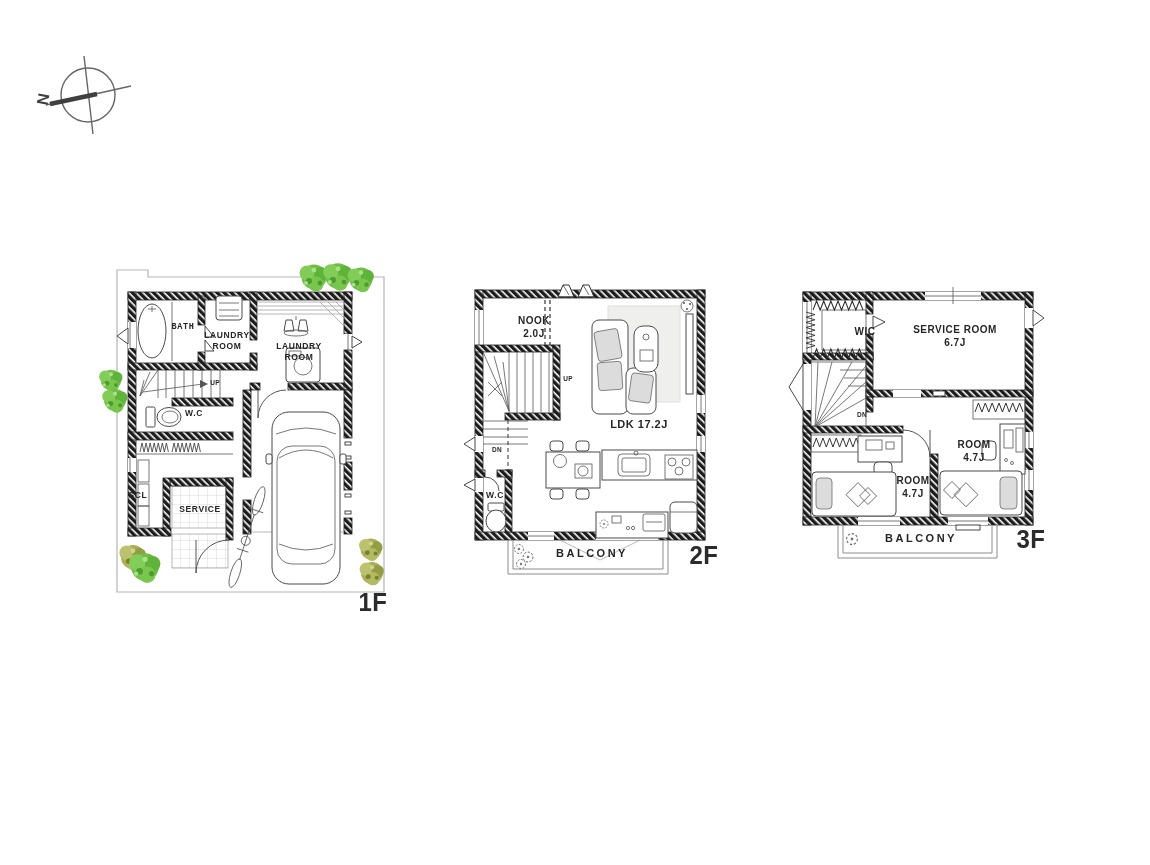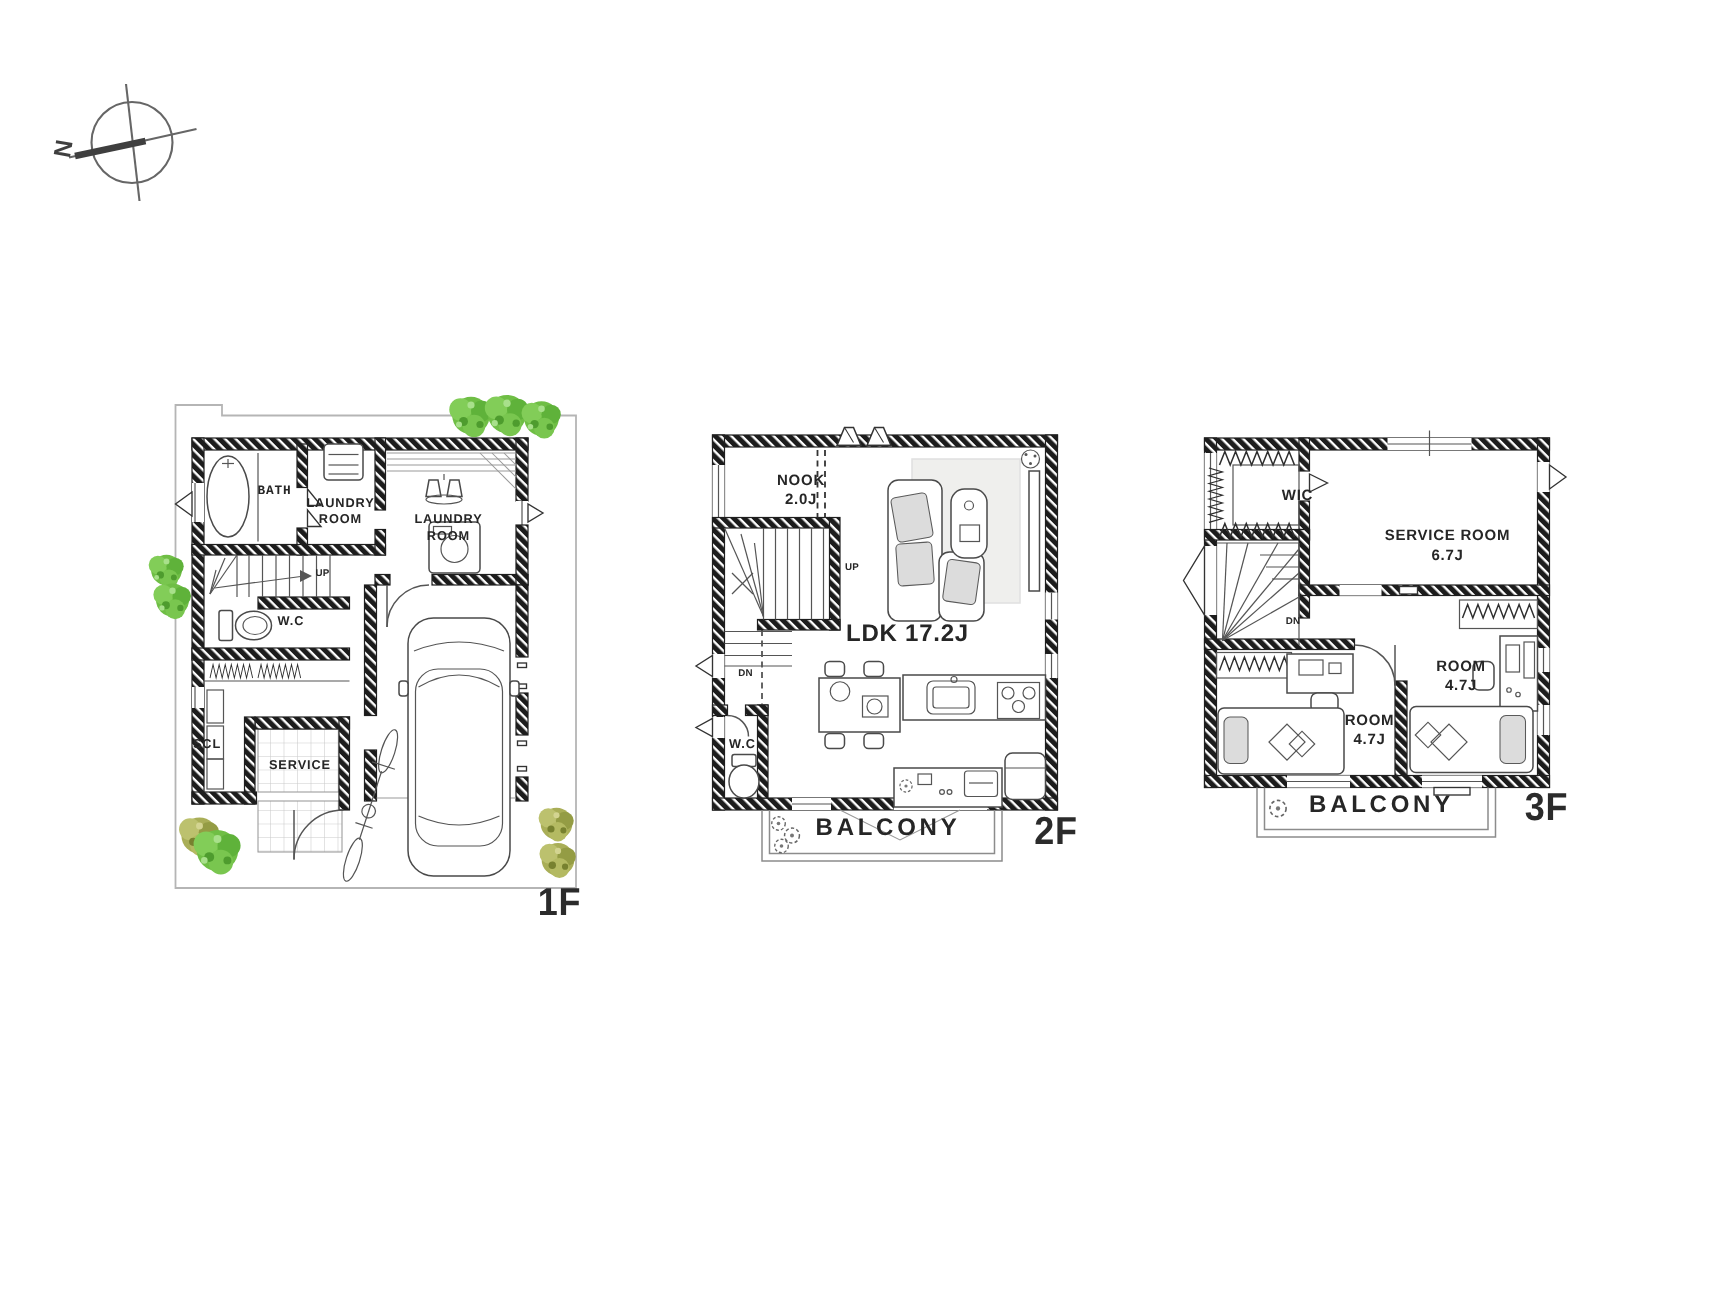--- a/index.html
+++ b/index.html
@@ -2,23 +2,23 @@
 <html><head>
 <meta charset="utf-8">
 <style>
   html,body{margin:0;padding:0;background:#fff;}
   .canvas{position:relative;width:1150px;height:865px;background:#ffffff;overflow:hidden;
           font-family:"Liberation Sans",sans-serif;}
   .canvas svg.plan{position:absolute;left:0;top:0;}
   .lbl{position:absolute;transform:translate(-50%,-50%);color:#262626;font-weight:700;
        font-size:8.5px;letter-spacing:.6px;text-align:center;line-height:1.3;white-space:pre-line;}
   .lbl-md{font-size:10px;letter-spacing:.5px;}
-  .lbl-ldk{font-size:16px;letter-spacing:.5px;}
+  .lbl-ldk{font-size:11px;letter-spacing:.5px;margin-left:34px;}
   .lbl-tiny{font-size:6.5px;letter-spacing:.2px;}
-  .lbl-balcony{font-size:16px;letter-spacing:2.5px;}
+  .lbl-balcony{font-size:11px;letter-spacing:2.5px;}
   .lbl-floor{font-size:24px;letter-spacing:.5px;transform:translate(-50%,-50%) scaleY(1.08);color:#2b2b2b;}
   .lbl-north{font-size:16px;color:#3f3f3f;transform:translate(-50%,-50%) rotate(-80deg);}
   
   .wall{fill:url(#hatch);stroke:#1e1e1e;stroke-width:.8;}
   .win{fill:#ffffff;stroke:none;}
   .winline{stroke:#333;stroke-width:.9;fill:#fff;}
   .thin{stroke:#555;stroke-width:.8;fill:none;}
   .lt{stroke:#999;stroke-width:.7;fill:none;}
   .furn{fill:#ffffff;stroke:#4a4a4a;stroke-width:1;}
   .gray{fill:#dcdcdc;stroke:#5a5a5a;stroke-width:.7;}
@@ -482,21 +482,21 @@
 <div class="lbl lbl-md" style="left:534px;top:327px;">NOOK
 2.0J</div>
 <div class="lbl lbl-tiny" style="left:568px;top:379px;">UP</div>
 <div class="lbl lbl-tiny" style="left:497px;top:450px;">DN</div>
 <div class="lbl lbl-ldk" style="left:605px;top:424px;">LDK 17.2J</div>
 <div class="lbl" style="left:495px;top:496px;">W.C</div>
 <div class="lbl lbl-balcony" style="left:592px;top:553px;">BALCONY</div>
 <div class="lbl lbl-floor" style="left:704px;top:555px;">2F</div>
 
 <div class="lbl lbl-md" style="left:846px;top:331px;margin-left:19px;">WIC</div>
-<div class="lbl lbl-md" style="left:955px;top:364px;margin-left:10px;">SERVICE ROOM
+<div class="lbl lbl-md" style="left:955px;top:336px;">SERVICE ROOM
 6.7J</div>
 <div class="lbl lbl-tiny" style="left:862px;top:415px;">DN</div>
 <div class="lbl lbl-md" style="left:913px;top:487px;">ROOM
 4.7J</div>
 <div class="lbl lbl-md" style="left:974px;top:451px;">ROOM
 4.7J</div>
 <div class="lbl lbl-balcony" style="left:921px;top:538px;">BALCONY</div>
 <div class="lbl lbl-floor" style="left:1031px;top:539px;">3F</div>
 
 </div>

